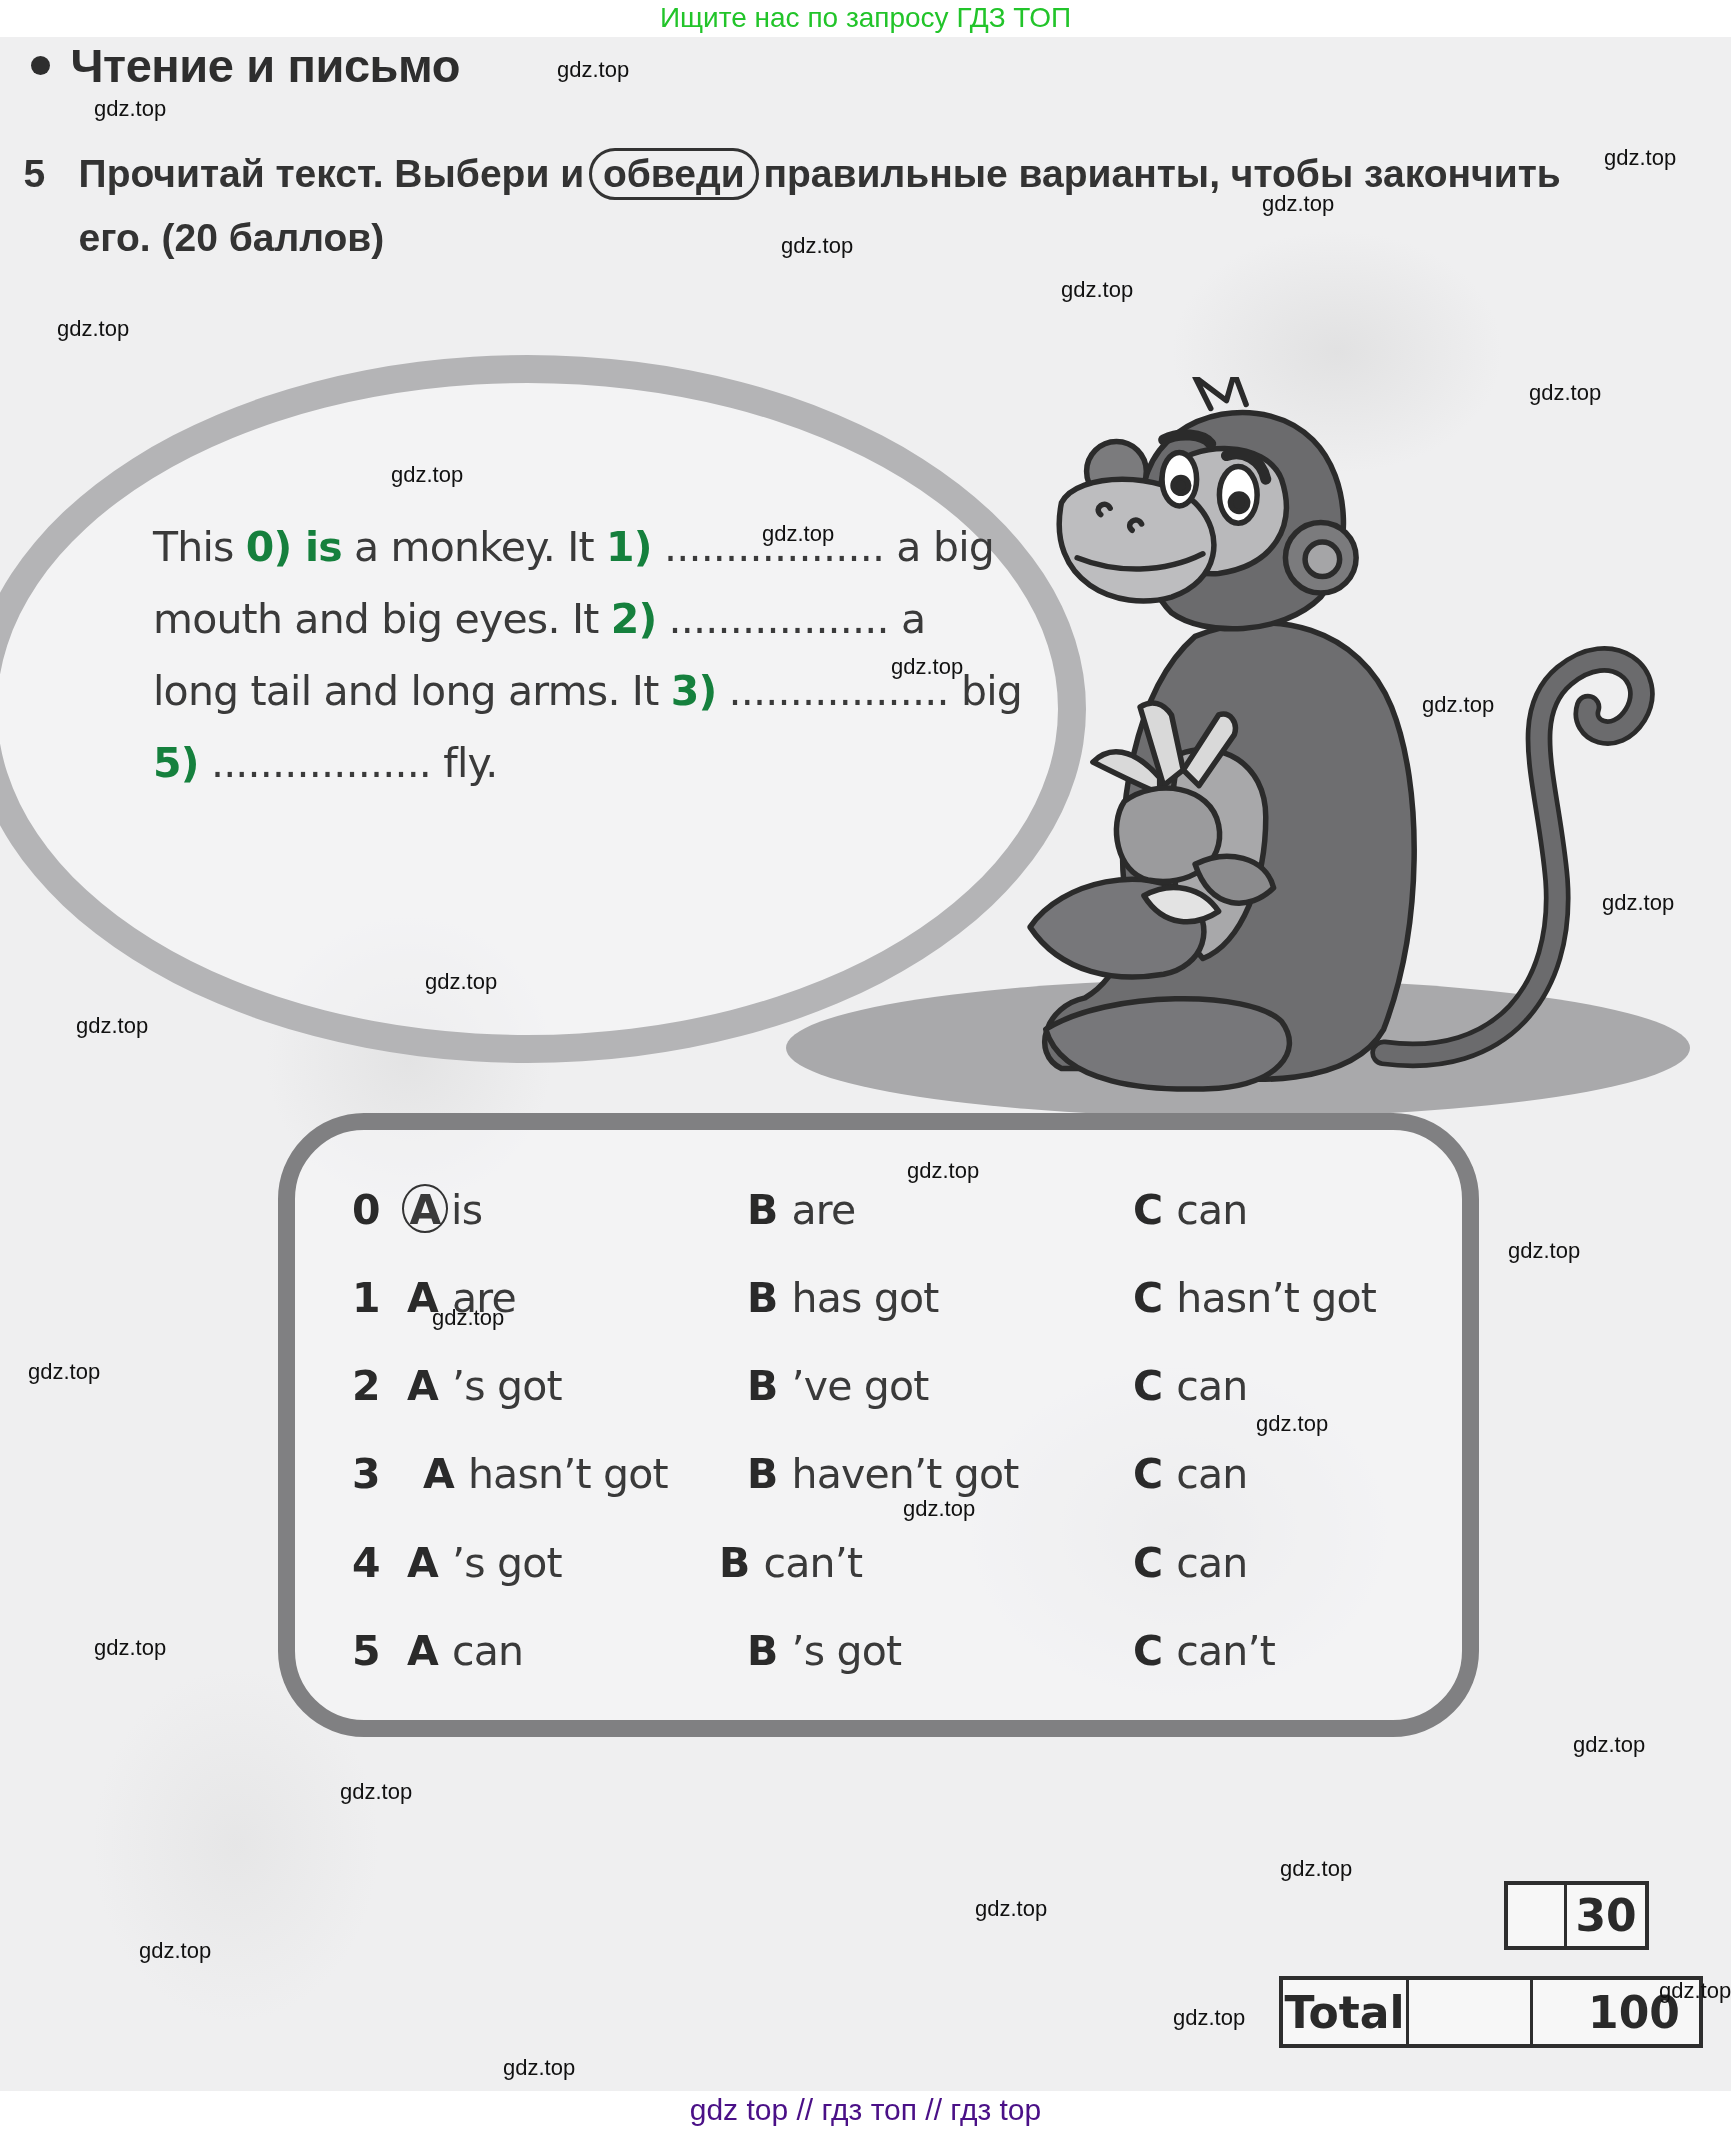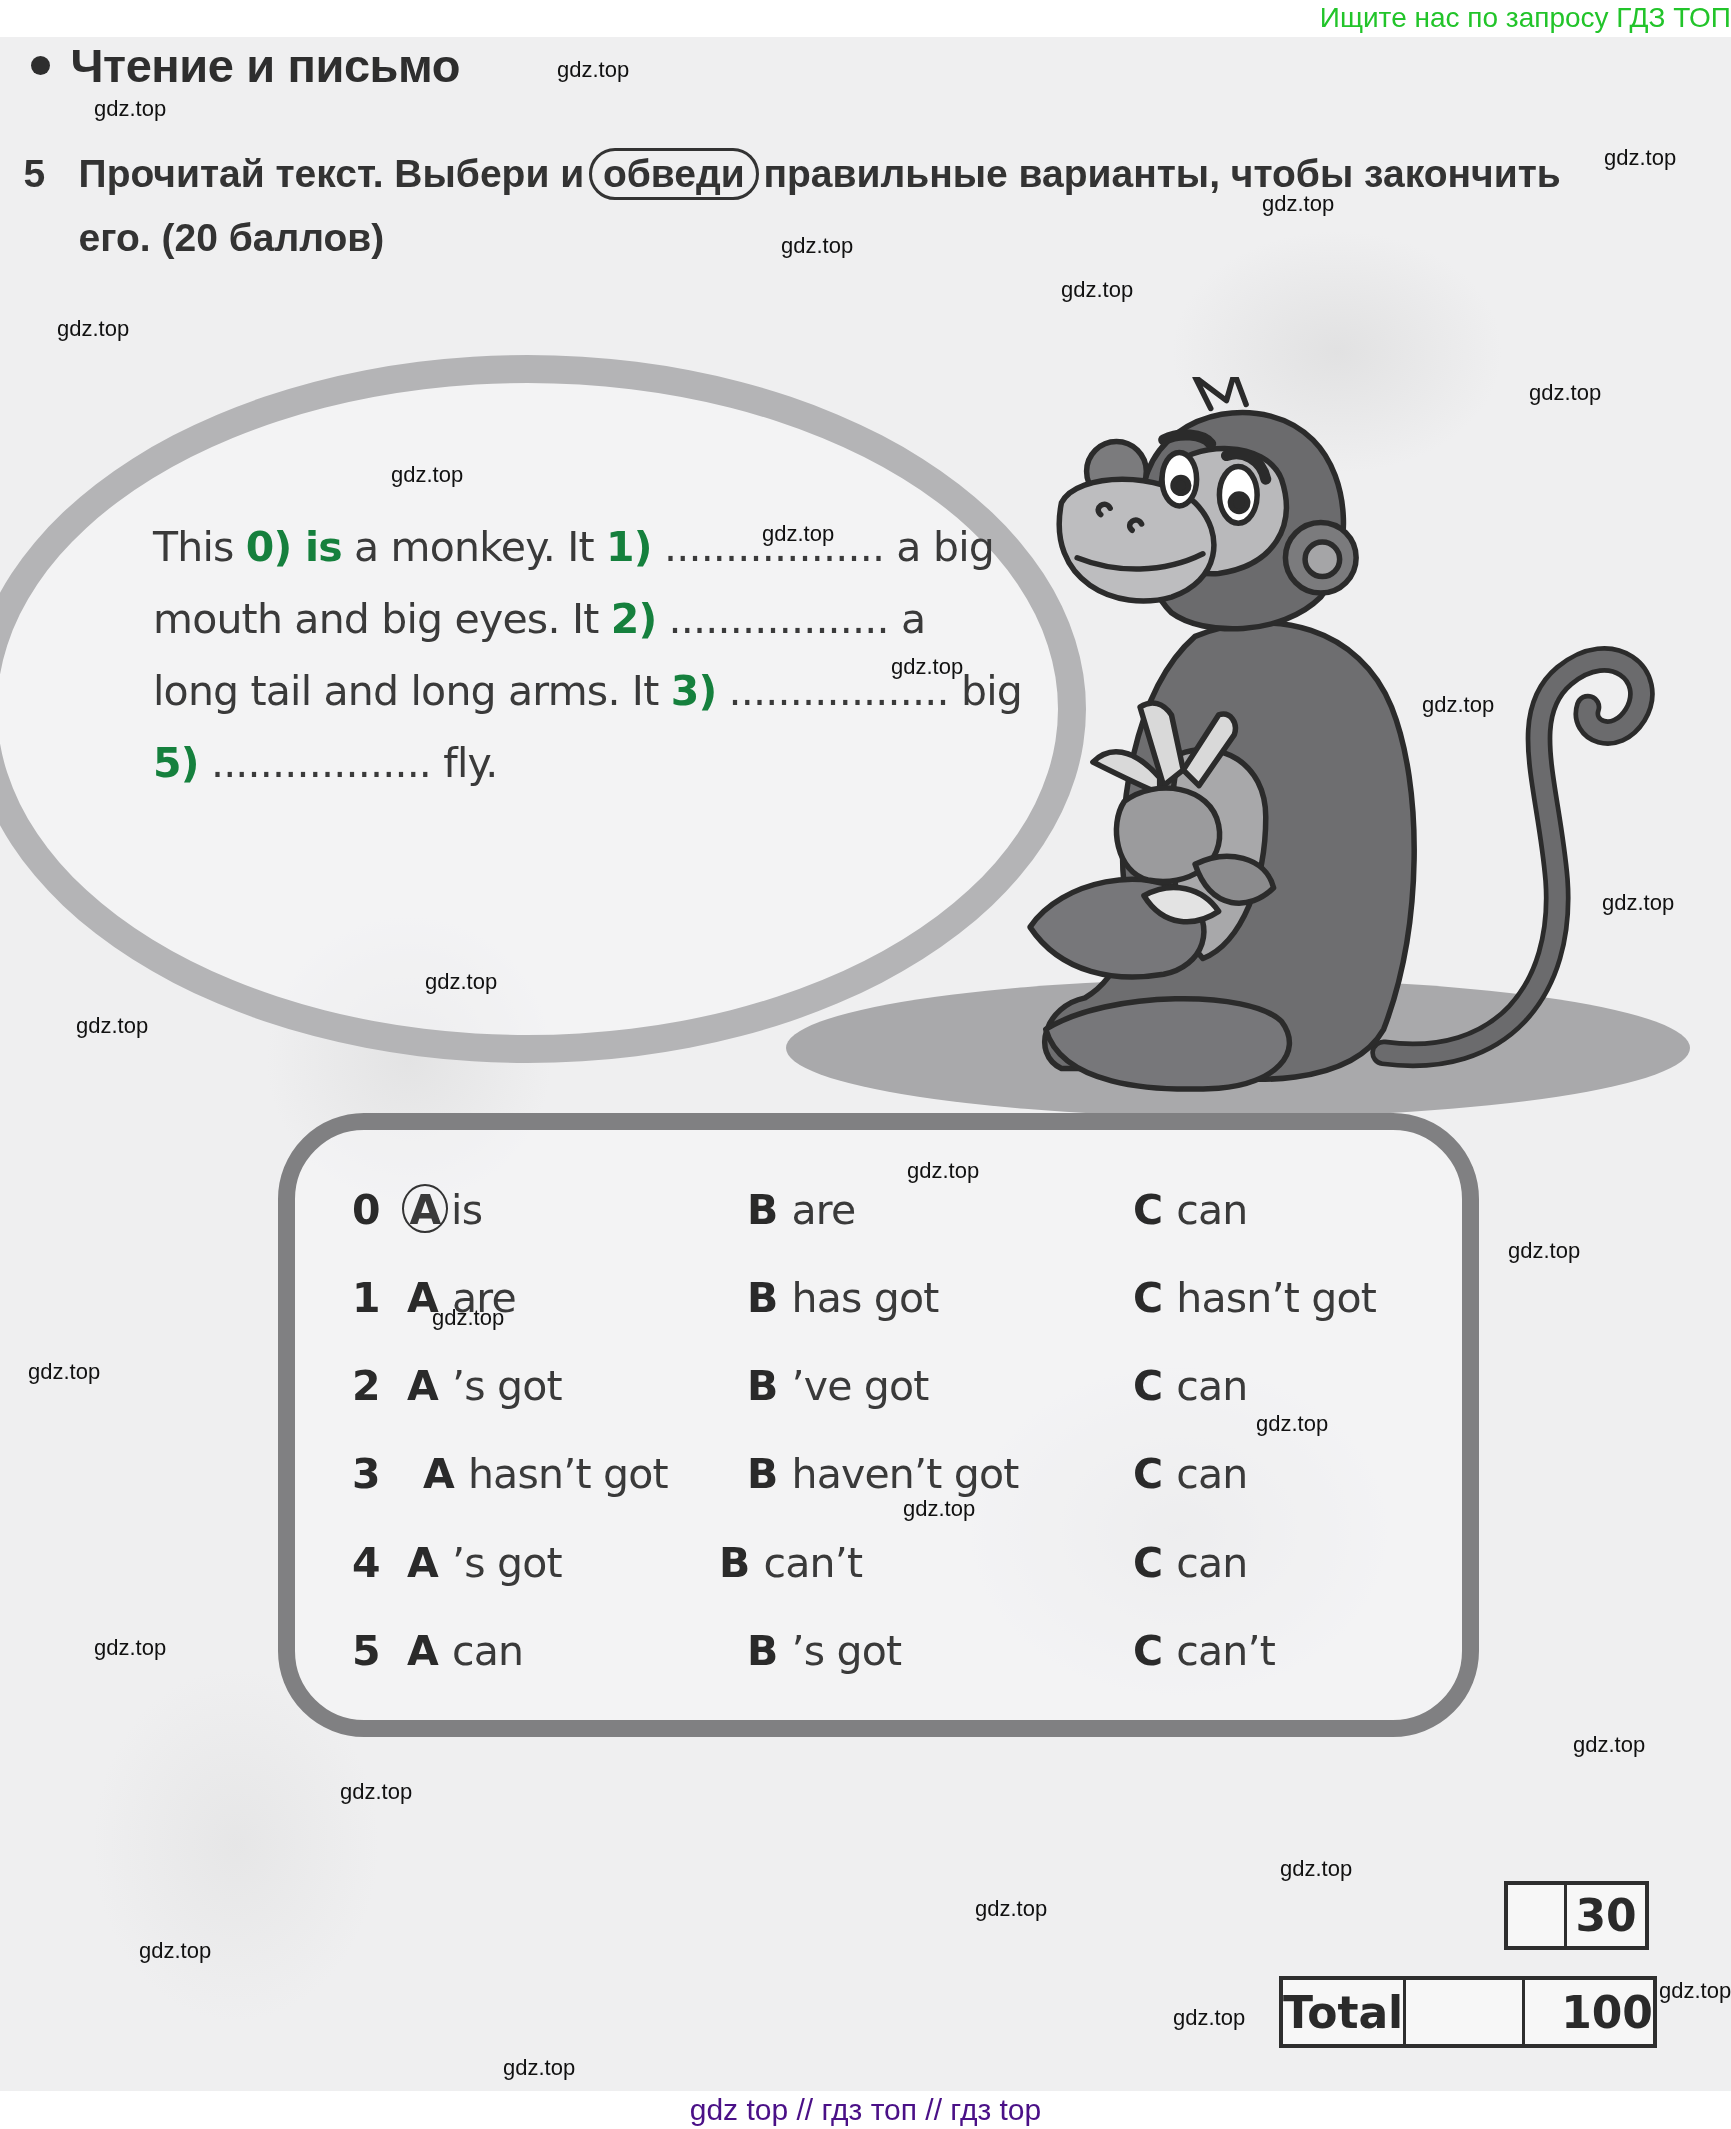--- a/index.html
+++ b/index.html
@@ -13,21 +13,21 @@
     position:absolute; left:0; top:37px; width:1731px; height:2055px;
     background:
       radial-gradient(ellipse 236px 173px at 1337px 315px, rgba(200,200,200,0.35), transparent 70%),
       radial-gradient(ellipse 204px 204px at 409px 1022px, rgba(205,205,205,0.35), transparent 70%),
       radial-gradient(ellipse 299px 236px at 1179px 1494px, rgba(205,205,205,0.35), transparent 70%),
       radial-gradient(ellipse 204px 252px at 236px 1808px, rgba(210,210,210,0.3), transparent 70%),
       #efeff0;
   }
   .top-banner {
     position:absolute; left:0; top:0; width:1731px; height:37px; background:#ffffff;
-    text-align:right; color:#22c42a; font-size:28px; line-height:35px;
+    text-align:center; color:#22c42a; font-size:28px; line-height:35px;
     font-family:"Liberation Sans", sans-serif;
   }
   .footer {
     position:absolute; left:0; top:2091px; width:1731px; height:38px; background:#ffffff;
     text-align:center; color:#4a1087; font-size:30px; line-height:38px;
   }
   .section-title {
     position:absolute; left:31px; top:38px; font-size:47px; font-weight:bold; color:#2e2e2e;
     display:flex; align-items:center; gap:20.4px; letter-spacing:-0.4px;
   }
@@ -209,21 +209,21 @@
         <span class="cell" style="left: 838px;"><span class="letter">C</span><span>can’t</span></span>
       </div>
     </div>
 </div>
 
 <div class="score-box" style="left:1504px; top:1881px; width:145px; height:69px;">
   <div class="score-cell" style="width:59px;"></div>
   <div class="score-cell" style="flex:1;">30</div>
 </div>
 
-<div class="score-box" style="left:1279px; top:1976px; width:378px; height:72px;">
+<div class="score-box" style="left:1279px; top:1976px; width:424px; height:72px;">
   <div class="score-cell" style="width:126px;">Total</div>
   <div class="score-cell" style="width:124px;"></div>
   <div class="score-cell" style="flex:1;padding-left:36px;">100</div>
 </div>
 
 <div id="watermarks">
     <span class="wm" style="left: 557px; top: 57px;">gdz.top</span>
     <span class="wm" style="left: 94px; top: 96px;">gdz.top</span>
     <span class="wm" style="left: 1604px; top: 145px;">gdz.top</span>
     <span class="wm" style="left: 1262px; top: 191px;">gdz.top</span>

